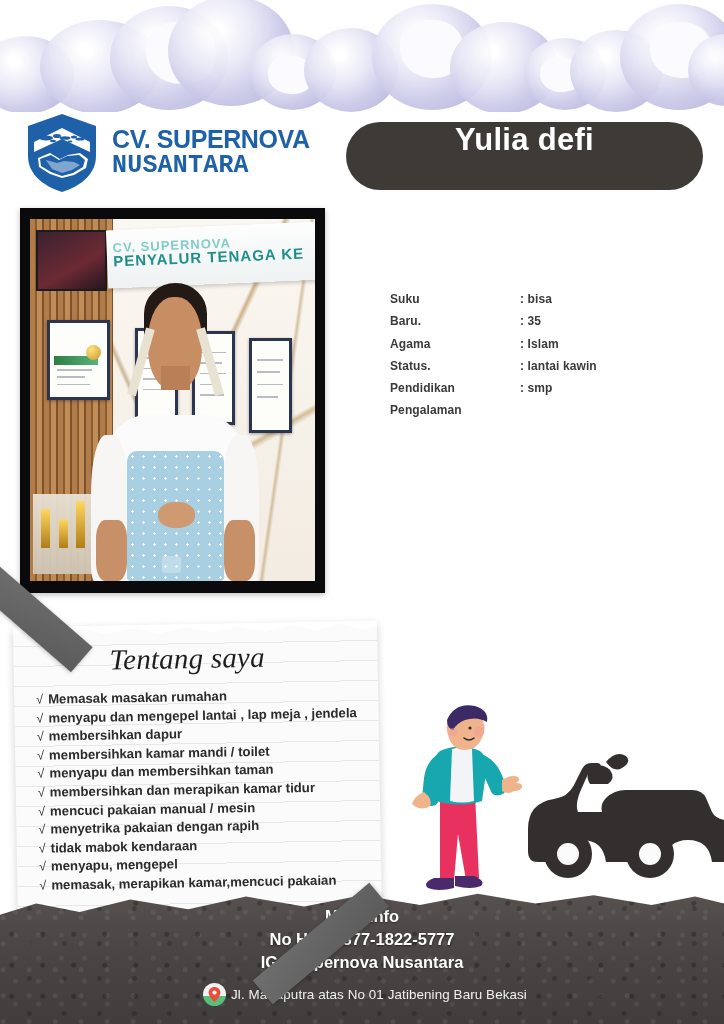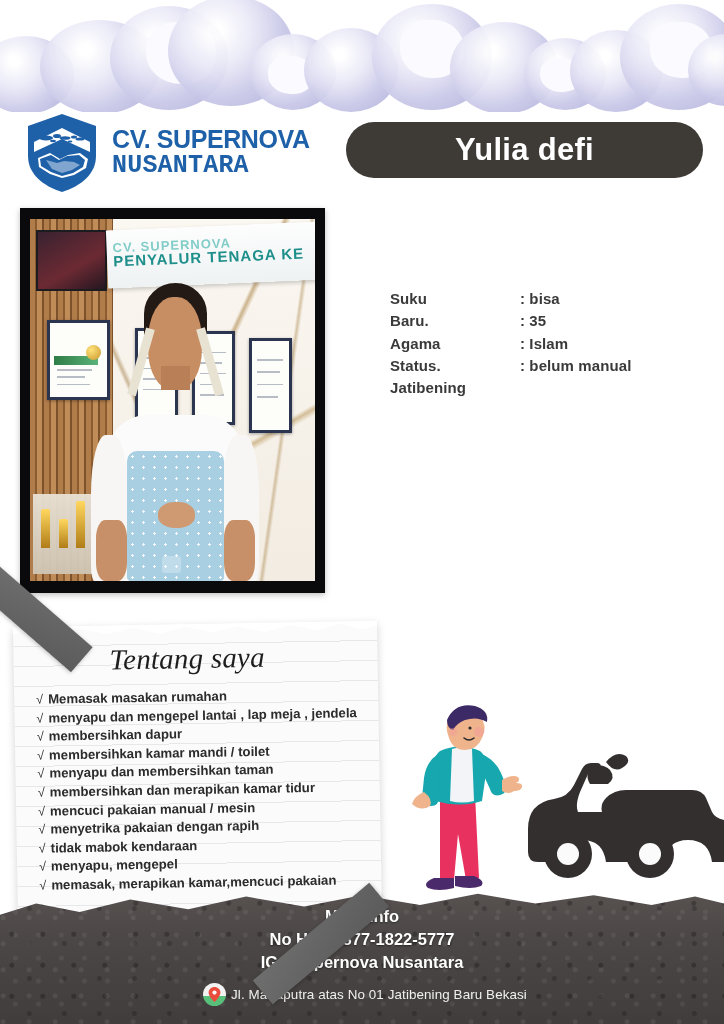--- a/index.html
+++ b/index.html
@@ -43,24 +43,24 @@
   }
   #shield { width: 76px; height: 82px; display: block; }
   #brand-text {
     font-weight: bold; font-size: 25px; line-height: 1.03;
     color: #1f61a8; letter-spacing: -0.4px;
   }
   #brand-text div:nth-child(2) { letter-spacing: 0.2px; font-family: Liberation Mono, monospace; }
 
   #name-pill {
     position: absolute; left: 346px; top: 122px;
-    width: 357px; height: 56px;
+    width: 357px; height: 68px;
     background: #3e3a36;
     border-radius: 34px;
-    display: flex; align-items: center; justify-content: center;
+    display: flex; align-items: flex-start; justify-content: center;
   }
   #name-pill-label {
     color: #ffffff; font-size: 31px; font-weight: bold;
     letter-spacing: .3px;
   }
 
   
   #photo-frame {
     position: absolute; left: 20px; top: 208px;
     width: 305px; height: 385px;
@@ -191,21 +191,21 @@
     background: #b97f56;
   }
 
   
   #details {
     position: absolute; left: 390px; top: 288px;
     color: #3a3a3a;
   }
   .det-row {
     display: flex; align-items: baseline;
-    font-size: 15px; font-weight: bold;
+    font-size: 12px; font-weight: bold;
     line-height: 22.3px; letter-spacing: .1px;
   }
   .det-label { width: 130px; flex: 0 0 130px; }
   .det-value { white-space: nowrap; }
 
   
   #note {
     position: absolute; left: 16px; top: 624px;
     width: 364px; height: 356px;
     background: #fbfbfb;
@@ -409,24 +409,28 @@
     <div class="det-row">
       <span class="det-label">Baru.</span>
       <span class="det-value">: 35</span>
     </div>
     <div class="det-row">
       <span class="det-label">Agama</span>
       <span class="det-value">: Islam</span>
     </div>
     <div class="det-row">
       <span class="det-label">Status.</span>
-      <span class="det-value">: belum manual</span>
+      <span class="det-value">: lantai kawin</span>
     </div>
     <div class="det-row">
-      <span class="det-label">Jatibening</span>
+      <span class="det-label">Pendidikan</span>
+      <span class="det-value">: smp</span>
+    </div>
+    <div class="det-row">
+      <span class="det-label">Pengalaman</span>
     </div>
   </div>
 
   <div id="note">
     <div id="note-lines"></div>
     <div id="note-torn"></div>
     <div id="note-title">Tentang saya</div>
     <ul id="note-list">
       <li>
           <span class="chk">√</span>

